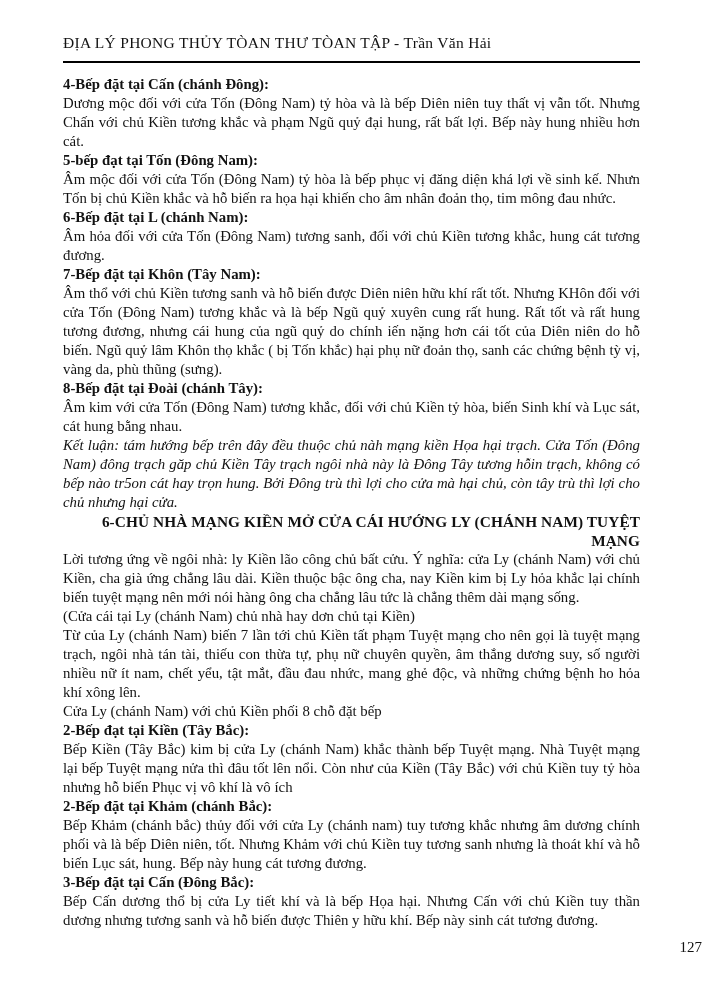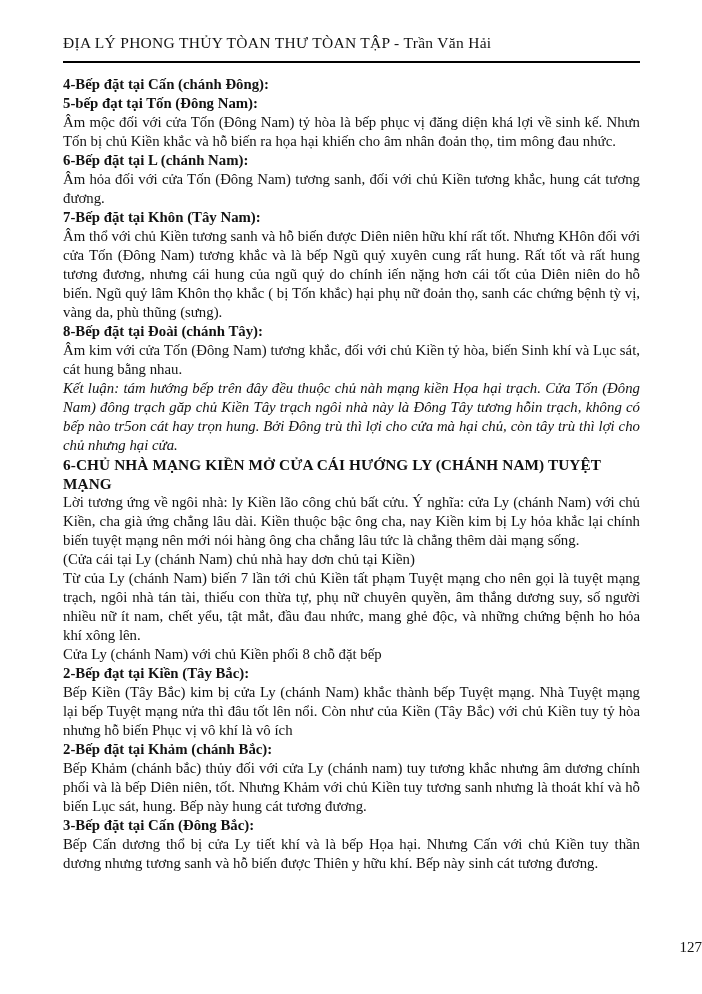--- a/index.html
+++ b/index.html
@@ -40,21 +40,21 @@
   p.section-heading {
     font-weight: bold;
     text-align: left;
   }
   p.conclusion {
     font-style: italic;
   }
   p.chapter-heading {
     font-weight: bold;
     font-size: 15.3px;
-    text-align: left;
+    text-align: right;
     letter-spacing: 0.1px;
   }
   .footer {
     position: absolute;
     left: 0;
     right: 0;
     bottom: 38px;
     text-align: right;
     font-size: 15px;
   }
@@ -63,20 +63,21 @@
 <body>
 
 <div class="page">
   <header>
     <div class="header-text">ĐỊA LÝ PHONG THỦY TÒAN THƯ  TÒAN TẬP -  Trần Văn Hải</div>
     <div class="rule"></div>
   </header>
 
   <main class="doc-body">
       <p class="section-heading">4-Bếp đặt tại Cấn (chánh Đông):</p>
+      <p class="paragraph">Dương mộc đối với cửa Tốn (Đông Nam) tỷ hòa và là bếp Diên niên tuy thất vị vẫn tốt. Nhưng Chấn với chủ Kiền tương khắc và phạm Ngũ quỷ đại hung, rất bất lợi. Bếp này hung nhiều hơn cát.</p>
       <p class="section-heading">5-bếp đạt tại Tốn (Đông Nam):</p>
       <p class="paragraph">Âm mộc đối với cửa Tốn (Đông Nam) tỷ hòa là bếp phục vị đăng diện khá lợi về sinh kế. Nhưn Tốn bị chủ Kiền khắc và hỗ biến ra họa hại khiến cho âm nhân đoản thọ, tim mông đau nhức.</p>
       <p class="section-heading">6-Bếp đặt tại L (chánh Nam):</p>
       <p class="paragraph">Âm hỏa đối với cửa Tốn (Đông Nam) tương sanh, đối với chủ Kiền tương khắc, hung cát tương đương.</p>
       <p class="section-heading">7-Bếp đặt tại Khôn (Tây Nam):</p>
       <p class="paragraph">Âm thổ với chủ Kiền tương sanh và hỗ biến được Diên niên hữu khí rất tốt. Nhưng KHôn đối với cửa Tốn (Đông Nam) tương khắc và là bếp Ngũ quỷ xuyên cung rất hung. Rất tốt và rất hung tương đương, nhưng cái hung của ngũ quỷ do chính iến nặng hơn cái tốt của Diên niên do hỗ biến. Ngũ quỷ lâm Khôn thọ khắc ( bị Tốn khắc) hại phụ nữ đoản thọ, sanh các chứng bệnh tỳ vị, vàng da, phù thũng (sưng).</p>
       <p class="section-heading">8-Bếp đặt tại Đoài (chánh Tây):</p>
       <p class="paragraph">Âm kim với cửa Tốn (Đông Nam) tương khắc, đối với chủ Kiền tỷ hòa, biến Sinh khí và Lục sát, cát hung bằng nhau.</p>
       <p class="conclusion">Kết luận: tám hướng bếp trên đây đều thuộc chủ nàh mạng kiền Họa hại trạch. Cửa Tốn (Đông Nam) đông trạch găp chủ Kiền Tây trạch ngôi nhà này là Đông Tây tương hỗin trạch, không có bếp nào tr5on cát hay trọn hung. Bởi Đông trù thì lợi cho cửa mà hại chủ, còn tây trù thì lợi cho chủ nhưng hại cửa.</p>
       <p class="chapter-heading">6-CHỦ NHÀ MẠNG KIỀN MỞ CỬA CÁI  HƯỚNG LY (CHÁNH NAM) TUYỆT MẠNG</p>

